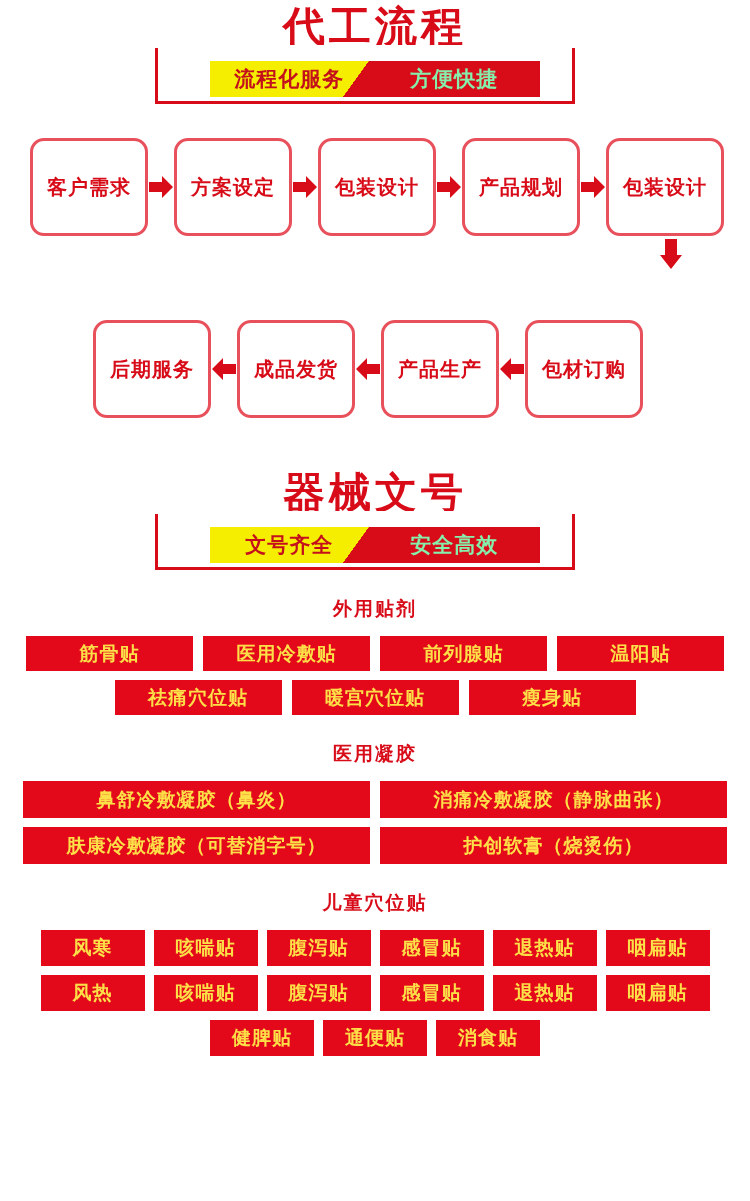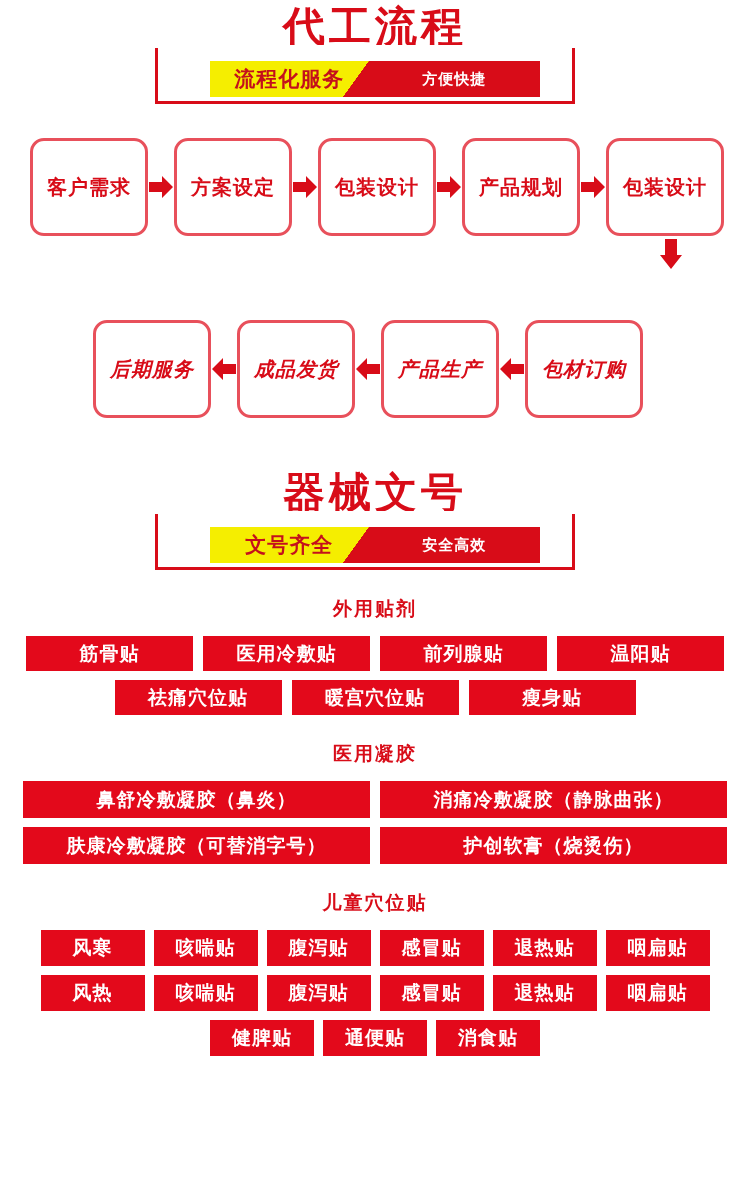--- a/index.html
+++ b/index.html
@@ -72,22 +72,22 @@
     font-weight: bold;
     display: flex;
     align-items: center;
     justify-content: center;
     flex: 1 1 48%;
     letter-spacing: 1px;
     position: relative;
   }
   .banner-right {
     background: #d80c18;
-    color: #ffffff;
-    font-size: 15px;
+    color: #86efac;
+    font-size: 21px;
     font-weight: bold;
     display: flex;
     align-items: center;
     justify-content: center;
     flex: 1 1 52%;
     letter-spacing: 1px;
     font-family: Liberation Mono, monospace;
   }
   .banner-slant {
     position: absolute;
@@ -103,21 +103,21 @@
     width: 750px;
     padding-top: 34px;
   }
   .flow-row {
     display: flex;
     align-items: center;
     justify-content: center;
     gap: 0px;
   }
   .flow-row.row1 { padding-left: 4px; }
-  .flow-row.row2 { padding-right: 14px; margin-top: 44px; font-style: italic; }
+  .flow-row.row2 { padding-right: 14px; margin-top: 44px; }
   .node {
     box-sizing: border-box;
     width: 118px;
     height: 98px;
     border: 3px solid #e8505b;
     border-radius: 14px;
     display: flex;
     align-items: center;
     justify-content: center;
     font-size: 20px;
@@ -155,21 +155,21 @@
   }
   .pill-row {
     display: flex;
     justify-content: center;
     gap: 10px;
     margin-bottom: 9px;
     padding: 0 14px;
   }
   .pill {
     background: #e3091b;
-    color: #ffffff;
+    color: #fde047;
     font-weight: bold;
     text-align: center;
     display: flex;
     align-items: center;
     justify-content: center;
     letter-spacing: 1px;
     box-sizing: border-box;
   }
   
   .g-patch .pill {

